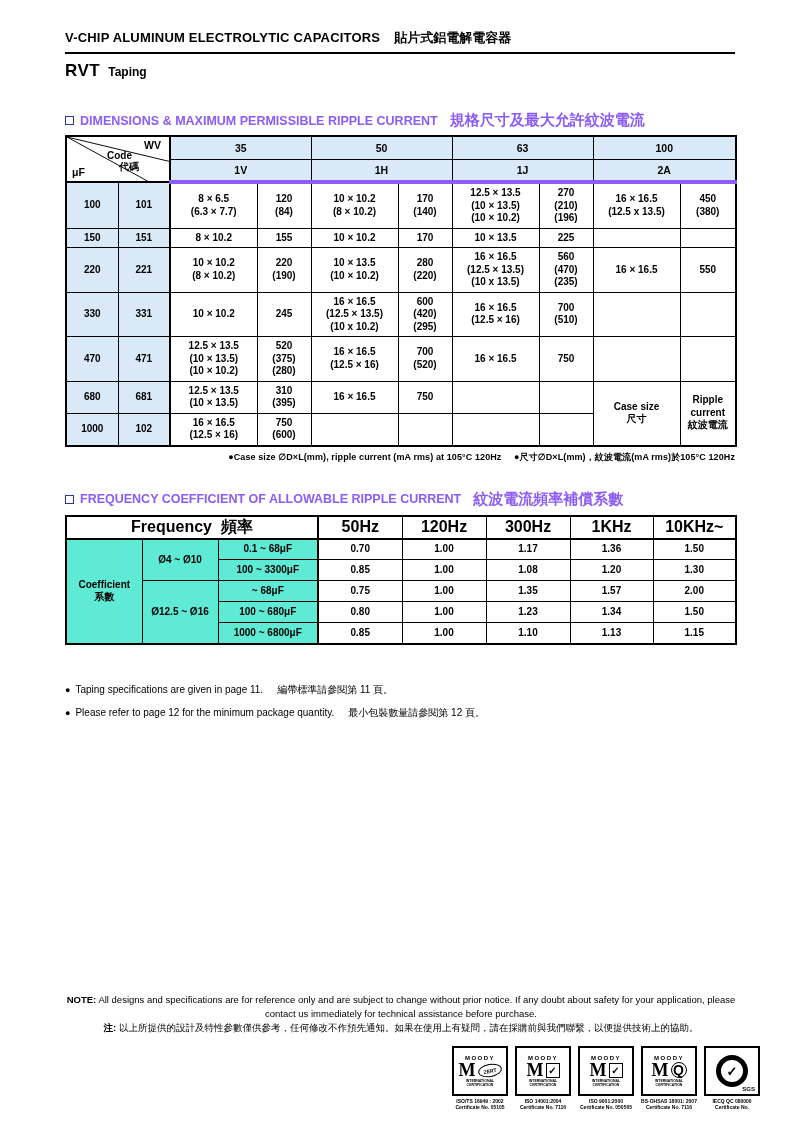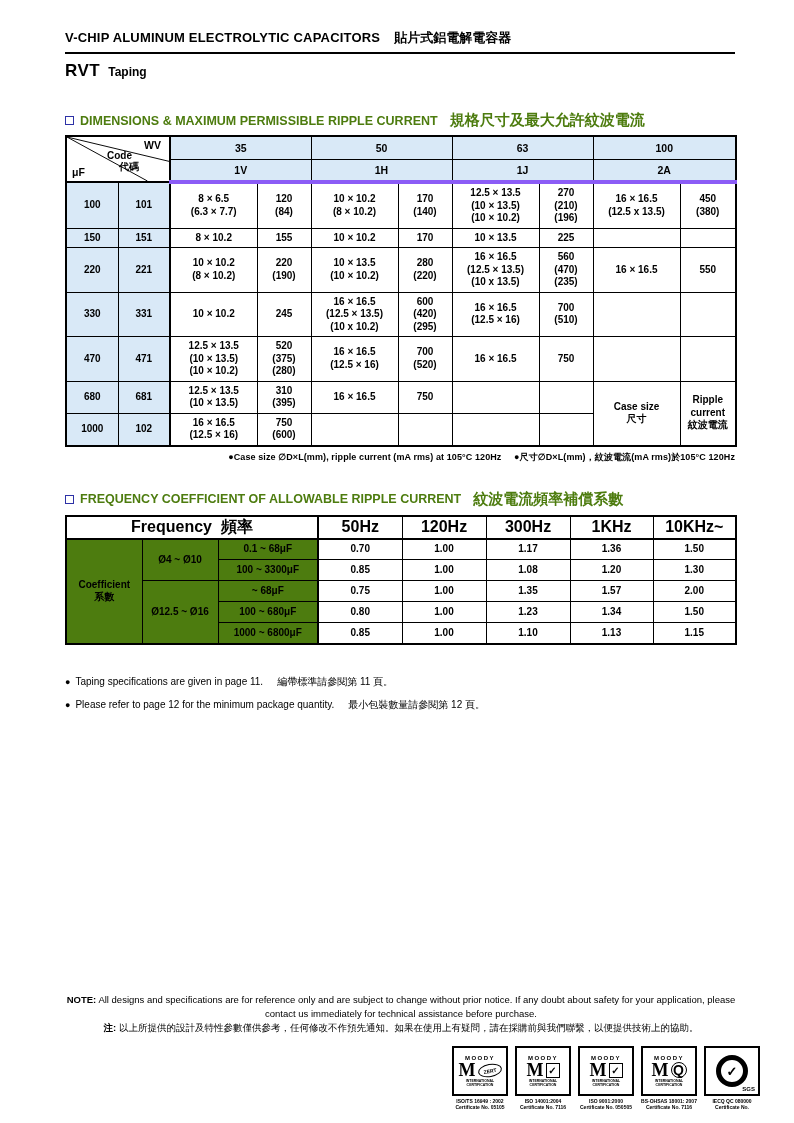--- a/index.html
+++ b/index.html
@@ -10,21 +10,21 @@
 
   
   .tophdr { margin-top:28px; border-bottom:2px solid #000; padding-bottom:5px; }
   .tophdr .en { font-size:13px; font-weight:bold; letter-spacing:.2px; }
   .tophdr .zh { font-size:13px; font-weight:bold; margin-left:14px; }
   .series { margin-top:7px; }
   .series .rvt { font-size:17px; font-weight:bold; letter-spacing:.5px; }
   .series .ser { font-size:12px; font-weight:bold; margin-left:8px; }
 
   
-  .sect { margin-top:30px; color:#4d7c0f; font-weight:bold; font-size:12.5px; display:flex; align-items:center; }
+  .sect { margin-top:30px; color:#8b5cf6; font-weight:bold; font-size:12.5px; display:flex; align-items:center; }
   .sect .sq { display:inline-block; width:9px; height:9px; border:1.5px solid #2d31a6; margin-right:6px; }
   .sect .zh { font-size:15px; margin-left:12px; font-weight:bold; }
 
   
   table { border-collapse:collapse; table-layout:fixed; width:670px; background:#fff; }
   td, th { border:1px solid #000; text-align:center; vertical-align:middle; font-weight:bold; }
   .t1 { border:2px solid #000; margin-top:5px; font-size:10px; }
   .t1 td div, .t2 td div { line-height:12.5px; }
   .t1 th { background:#d9e9f7; height:23px; font-size:10.5px; border-bottom:1px solid #000; }
   .t1 tr.hdr2 th { border-bottom:4px solid #8b5cf6;margin-left:8px; }
@@ -39,25 +39,25 @@
   th.corner .cwv { position:absolute; top:2px; right:8px; font-size:10.5px; font-weight:bold; }
   th.corner .ccode { position:absolute; top:13px; left:40px; font-size:10px; font-weight:bold; text-align:left; line-height:11px; }
   th.corner .ccode .z { display:block; margin-left:12px; }
   th.corner .cuf { position:absolute; bottom:3px; left:5px; font-size:10.5px; font-weight:bold; }
 
   .footnote { width:670px; text-align:right; font-size:9px; font-weight:bold; margin-top:4px; letter-spacing:.1px; }
 
   .t2 { border:2px solid #000; margin-top:6px; font-size:10px; }
   .t2 th { height:23px; font-size:16px; border-bottom:2px solid #000; background:#fff; }
   .t2 td { height:21px; padding:2px 1px; }
-  .t2 td.lbl { background:#4d7c0f; }
+  .t2 td.lbl { background:#5eead4; }
   .t2 td.val { background:#fff; }
 
   
-  .bullets { margin-top:30px; font-size:10px; }
+  .bullets { margin-top:38px; font-size:10px; }
   .bullets .row { margin-bottom:9px; }
   .bullets .b { font-size:9px; margin-right:5px; }
   .bullets .zh { margin-left:14px; }
 
   
   .footer-note { position:absolute; left:65px; top:993px; width:672px; font-size:9.5px; line-height:13.5px;text-align:center; }
   .footer-note .zh { margin-top:1px; }
 
   
   .logos { position:absolute; left:452px; top:1046px; display:flex; gap:7px; }

